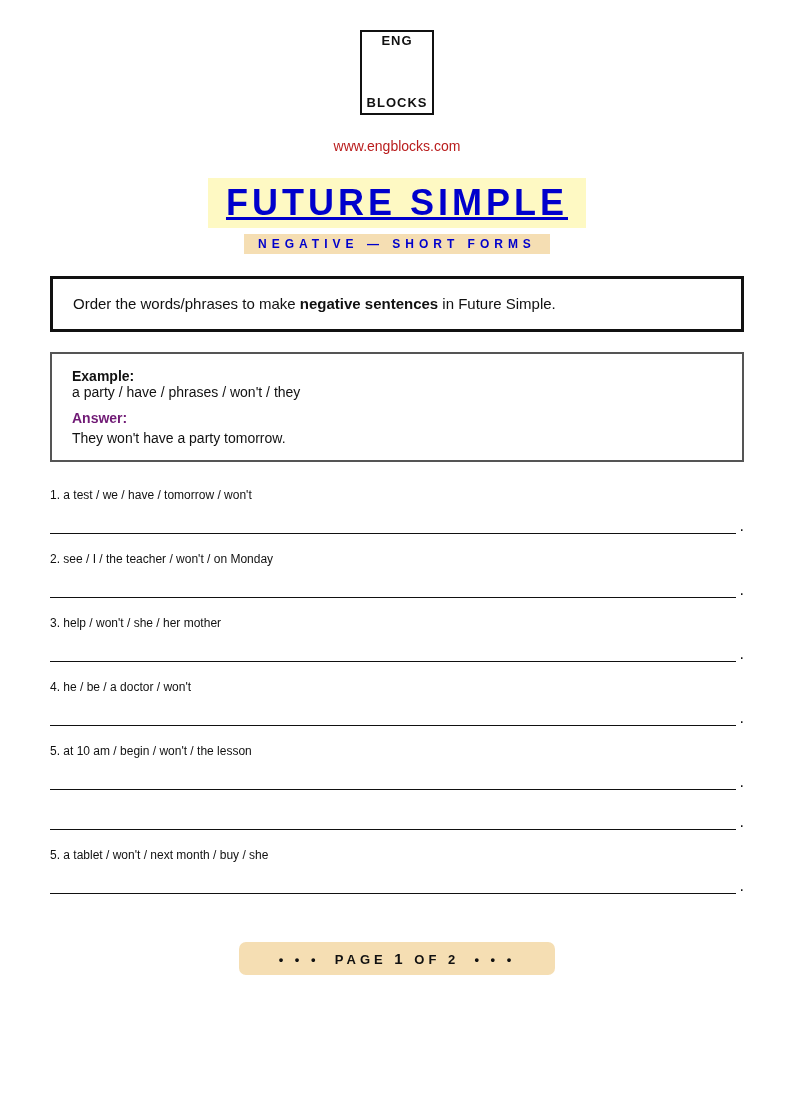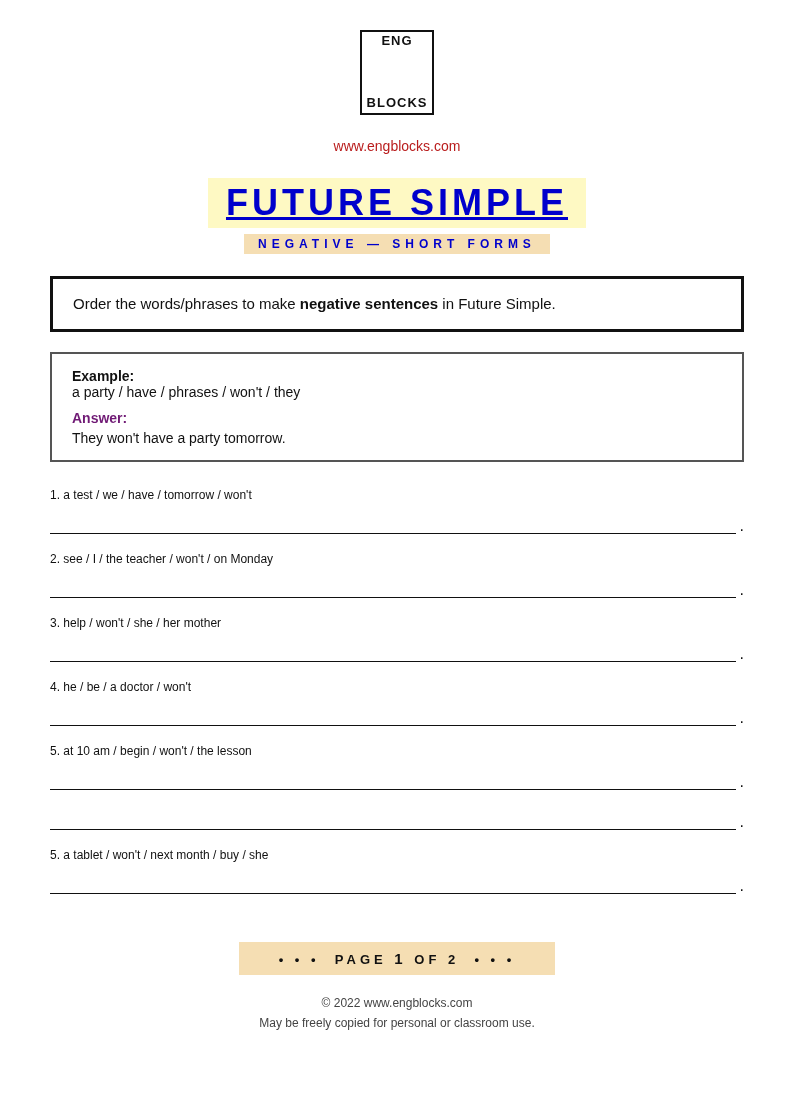--- a/index.html
+++ b/index.html
@@ -167,20 +167,21 @@
     
     .pagination {
       margin-top: 30px;
       background-color: #f5deb3;
       padding: 8px 40px;
       letter-spacing: 4px;
       font-size: 13px;
       font-weight: 600;
       color: #111;
       text-transform: uppercase;
+      border-radius: 7px;
     }
 
     .pagination .page-num {
       font-weight: 900;
       font-size: 15px;
     }
 
     
     .footer {
       margin-top: 18px;
@@ -264,17 +265,13 @@
       <div class="question-item">
         <div class="question-prompt">5. a tablet / won't / next month / buy / she</div>
         <div class="answer-line-wrap">
           <div class="answer-line"></div>
           <span class="dot-end">.</span>
         </div>
       </div>
     </div>
 
 <div class="pagination"><span>• • •</span>&nbsp;&nbsp;<span>PAGE</span>&nbsp;<span class="page-num">1</span>&nbsp;<span>OF</span>&nbsp;<span>2</span>&nbsp;&nbsp;<span>• • •</span></div>
-    <div class="footer">
-      <div>© 2022 www.engblocks.com</div>
-      <div>May be freely copied for personal or classroom use.</div>
-    </div>
   </div>
 
 </body></html>

